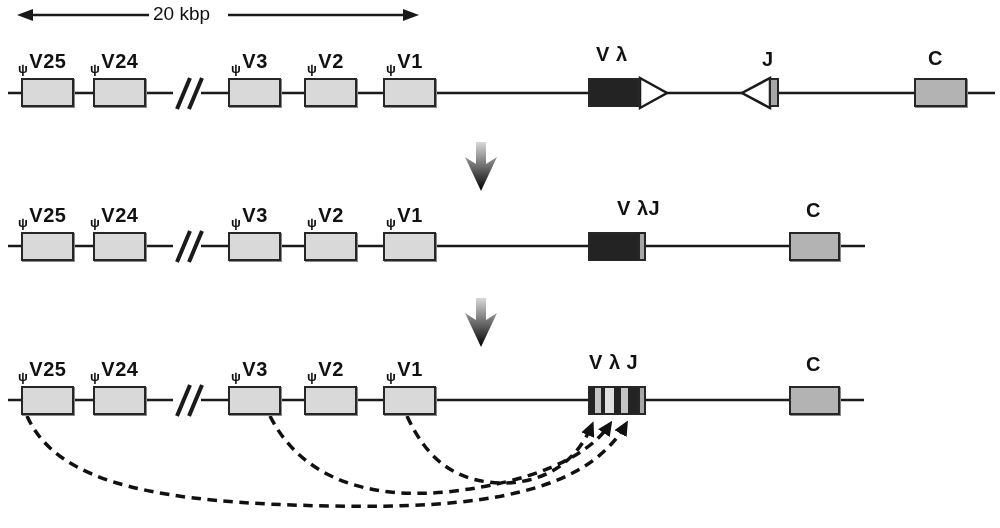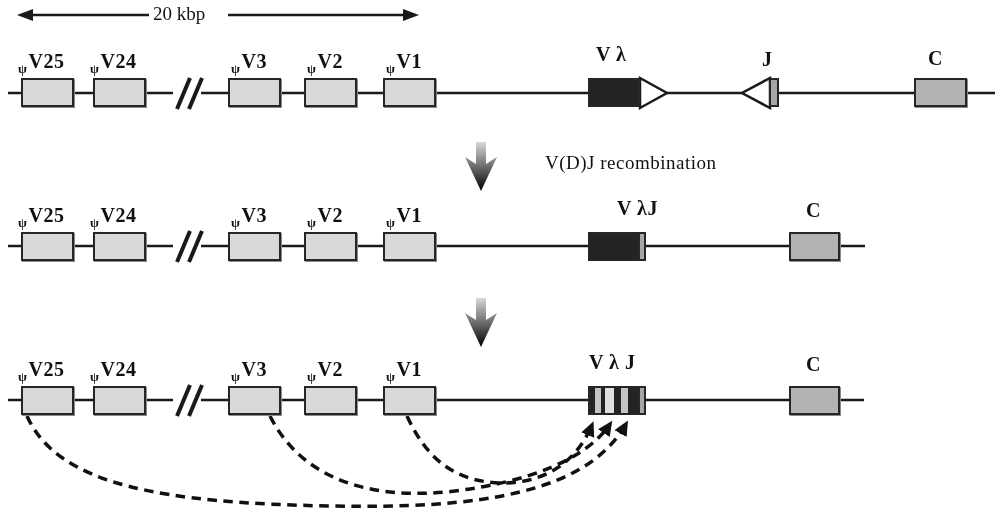--- a/index.html
+++ b/index.html
@@ -1,18 +1,18 @@
 <!DOCTYPE html>
 <html><head>
 <meta charset="utf-8">
 <style>
   html,body { margin:0; padding:0; background:#ffffff; }
   .stage {
     position:relative; width:1000px; height:528px; background:#ffffff;
-    font-family:Liberation Serif, serif; color:#111;
+    font-family:Liberation Sans, sans-serif; color:#111;
     overflow:hidden;
     border-radius:25px;
   }
   .art { position:absolute; left:0; top:0; z-index:0; }
   .lbl { position:absolute; z-index:2; white-space:nowrap; }
   .gene-lbl { font-size:20px; font-weight:700; letter-spacing:0.5px; }
   .step-lbl { font-size:19px; font-weight:400; letter-spacing:0.5px; }
   .scale-lbl { font-size:19px; font-weight:400; }
   .psi { font-size:13px; font-weight:700; position:relative; top:5px; margin-right:1px; }
   .box { position:absolute; z-index:1; box-sizing:content-box;
@@ -74,21 +74,20 @@
 
     <g fill="none" stroke="#111" stroke-width="3.5" stroke-dasharray="9.5 6.5">
       <path d="M 27 416 C 58 486, 165 503, 330 506 C 478 509, 586 494, 626 424" marker-end="url(#ah)"></path>
       <path d="M 270 416 C 302 480, 372 501, 455 491 C 527 482, 586 460, 610 424" marker-end="url(#ah)"></path>
       <path d="M 407 416 C 428 462, 458 483, 505 483 C 550 482, 578 458, 592 425" marker-end="url(#ah)"></path>
     </g>
   </svg>
 
   <div class="lbl scale-lbl" style="left:153px; top:3px;">20 kbp</div>
 
-  <div class="lbl step-lbl" style="left:545px; top:152px;">V(D)J recombination</div>
 
   <div class="lbl gene-lbl" style="left:18px; top:50px;"><span class="psi">ψ</span><span>V25</span></div>
   <div class="lbl gene-lbl" style="left:90px; top:50px;"><span class="psi">ψ</span><span>V24</span></div>
   <div class="lbl gene-lbl" style="left:231px; top:50px;"><span class="psi">ψ</span><span>V3</span></div>
   <div class="lbl gene-lbl" style="left:307px; top:50px;"><span class="psi">ψ</span><span>V2</span></div>
   <div class="lbl gene-lbl" style="left:386px; top:50px;"><span class="psi">ψ</span><span>V1</span></div>
 
   <div class="box pseudo" style="left:21px;  top:78px; width:49px;"></div>
   <div class="box pseudo" style="left:93px;  top:78px; width:49px;"></div>
   <div class="box pseudo" style="left:228px; top:78px; width:49px;"></div>

